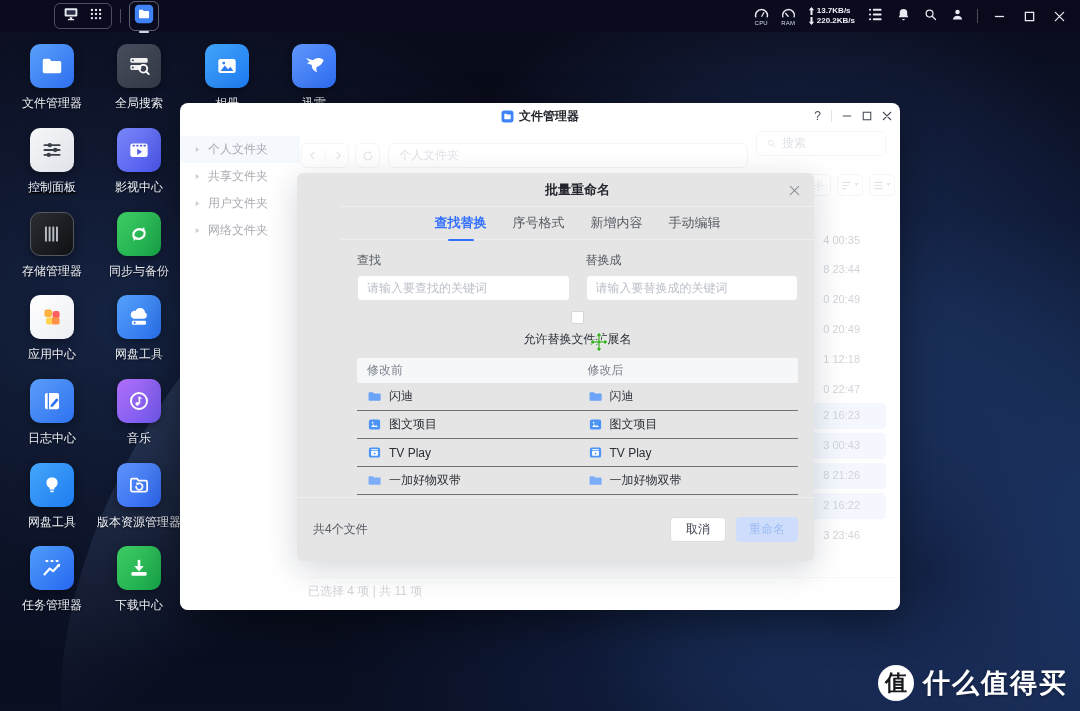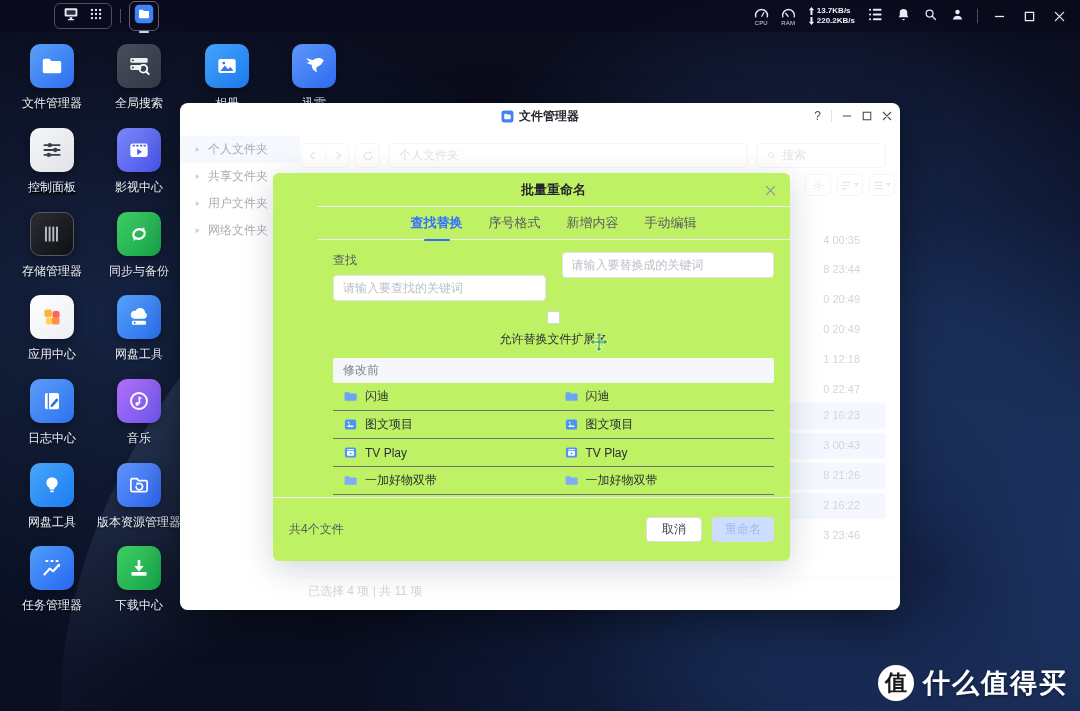--- a/index.html
+++ b/index.html
@@ -59,21 +59,21 @@
   .toolbar-box { position:absolute; border:1px solid #e7e9ee; border-radius:5px; background:#fff;
     display:flex; align-items:center; justify-content:center; color:#c2c7cf; }
   .addr-text, .search-text { font-size:12px; color:#b9bfc9; }
   .fl-time { position:absolute; font-size:11px; color:#9aa1ab; white-space:nowrap; }
   .fl-sel { position:absolute; left:130px; width:576px; height:26px; background:#e7effd; border-radius:4px; }
   #fm-status { position:absolute; left:128px; bottom:10px; font-size:12px; color:#9aa1ab; }
   #fm-status-line { position:absolute; left:120px; right:0; bottom:32px; height:1px; background:#f0f1f4; }
   #fm-mask { position:absolute; left:0; top:26px; right:0; bottom:0; background:rgba(255,255,255,.55); z-index:3; }
 
   
-  #dialog { left:273px; top:173px; width:517px; height:388px; background:#bef264; border-radius:6px; z-index:10;
+  #dialog { left:297px; top:173px; width:517px; height:388px; background:#e5e5e5; border-radius:6px; z-index:10;
     box-shadow:0 8px 32px rgba(15,25,50,.18); }
   #dlg-header { position:relative; height:34px; border-bottom:1px solid #efeff2; display:flex; align-items:center; justify-content:center; }
   #dlg-title { font-size:13px; font-weight:bold; color:#23262d; }
   #dlg-close { position:absolute; right:12px; top:9px; width:16px; height:16px; display:flex; align-items:center; justify-content:center; }
   #dlg-tabs { height:33px; display:flex; align-items:center; justify-content:center; gap:26px; border-bottom:1px solid #efeff2; }
   .dlg-tab { font-size:13px; color:#565b63; position:relative; cursor:default; }
   .dlg-tab.active { color:#3370ff; font-weight:bold; }
   .dlg-tab.active::after { content:""; position:absolute; left:50%; transform:translateX(-50%); bottom:-9px;
     width:26px; height:2px; border-radius:2px; background:#3370ff; }
   #dlg-body { padding:12px 16px 0; position:relative; }
@@ -470,21 +470,21 @@
   </div>
   <div class="toolbar-box" style="left:175px;top:40px;width:25px;height:25px;">
     <svg width="12" height="12" viewBox="0 0 14 14">
         <path d="M11.5 7a4.5 4.5 0 1 1-1.4-3.2" fill="none" stroke="#c2c7cf" stroke-width="1.4" stroke-linecap="round"></path>
         <path d="M10.5 1.5l.3 2.8-2.7-.6z" fill="#c2c7cf"></path>
       </svg>
   </div>
   <div class="toolbar-box" style="left:208px;top:40px;width:360px;height:25px;justify-content:flex-start;padding-left:10px;">
     <span class="addr-text">个人文件夹</span>
   </div>
-  <div class="toolbar-box" style="left:576px;top:40px;width:130px;height:25px;justify-content:flex-start;padding-left:9px;gap:5px;">
+  <div class="toolbar-box" style="left:576px;top:28px;width:130px;height:25px;justify-content:flex-start;padding-left:9px;gap:5px;">
     <svg width="11" height="11" viewBox="0 0 24 24">
         <circle cx="10.5" cy="10.5" r="5.5" fill="none" stroke="#c2c7cf" stroke-width="2"></circle>
         <line x1="14.8" y1="14.8" x2="19.5" y2="19.5" stroke="#c2c7cf" stroke-width="2" stroke-linecap="round"></line>
       </svg>
     <span class="search-text">搜索</span>
   </div>
 
   <div class="toolbar-box" style="left:625px;top:71px;width:26px;height:22px;">
     <svg width="13" height="13" viewBox="0 0 24 24">
         <circle cx="12" cy="12" r="3" fill="none" stroke="#c2c7cf" stroke-width="1.6"></circle>
@@ -571,30 +571,32 @@
     <span class="dlg-tab">新增内容</span>
     <span class="dlg-tab">手动编辑</span>
   </div>
   <div id="dlg-body">
     <div class="form-cols">
       <div class="form-col">
         <div class="fld-label">查找</div>
         <input class="fld-input" type="text" placeholder="请输入要查找的关键词" style="">
       </div>
       <div class="form-col">
+        <div class="fld-label">替换成</div>
         <input class="fld-input" type="text" placeholder="请输入要替换成的关键词" style="">
       </div>
     </div>
     <div id="dlg-check">
       <span class="box"></span>
       <span class="lbl">允许替换文件扩展名</span>
     </div>
     <div id="dlg-table">
       <div class="tbl-head">
         <div>修改前</div>
+        <div>修改后</div>
       </div>
       <div class="tbl-row">
         <div class="tbl-cell">
             <svg width="15" height="15" viewBox="0 0 24 24">
               <path d="M2.5 6.8c0-.9.7-1.6 1.6-1.6h5.3l1.8 2h9c.9 0 1.6.7 1.6 1.6v8.4c0 .9-.7 1.6-1.6 1.6H4.1c-.9 0-1.6-.7-1.6-1.6V6.8z" fill="#6aa3f8"></path>
             </svg>
             <span>闪迪</span>
           </div>
         <div class="tbl-cell">
             <svg width="15" height="15" viewBox="0 0 24 24">

